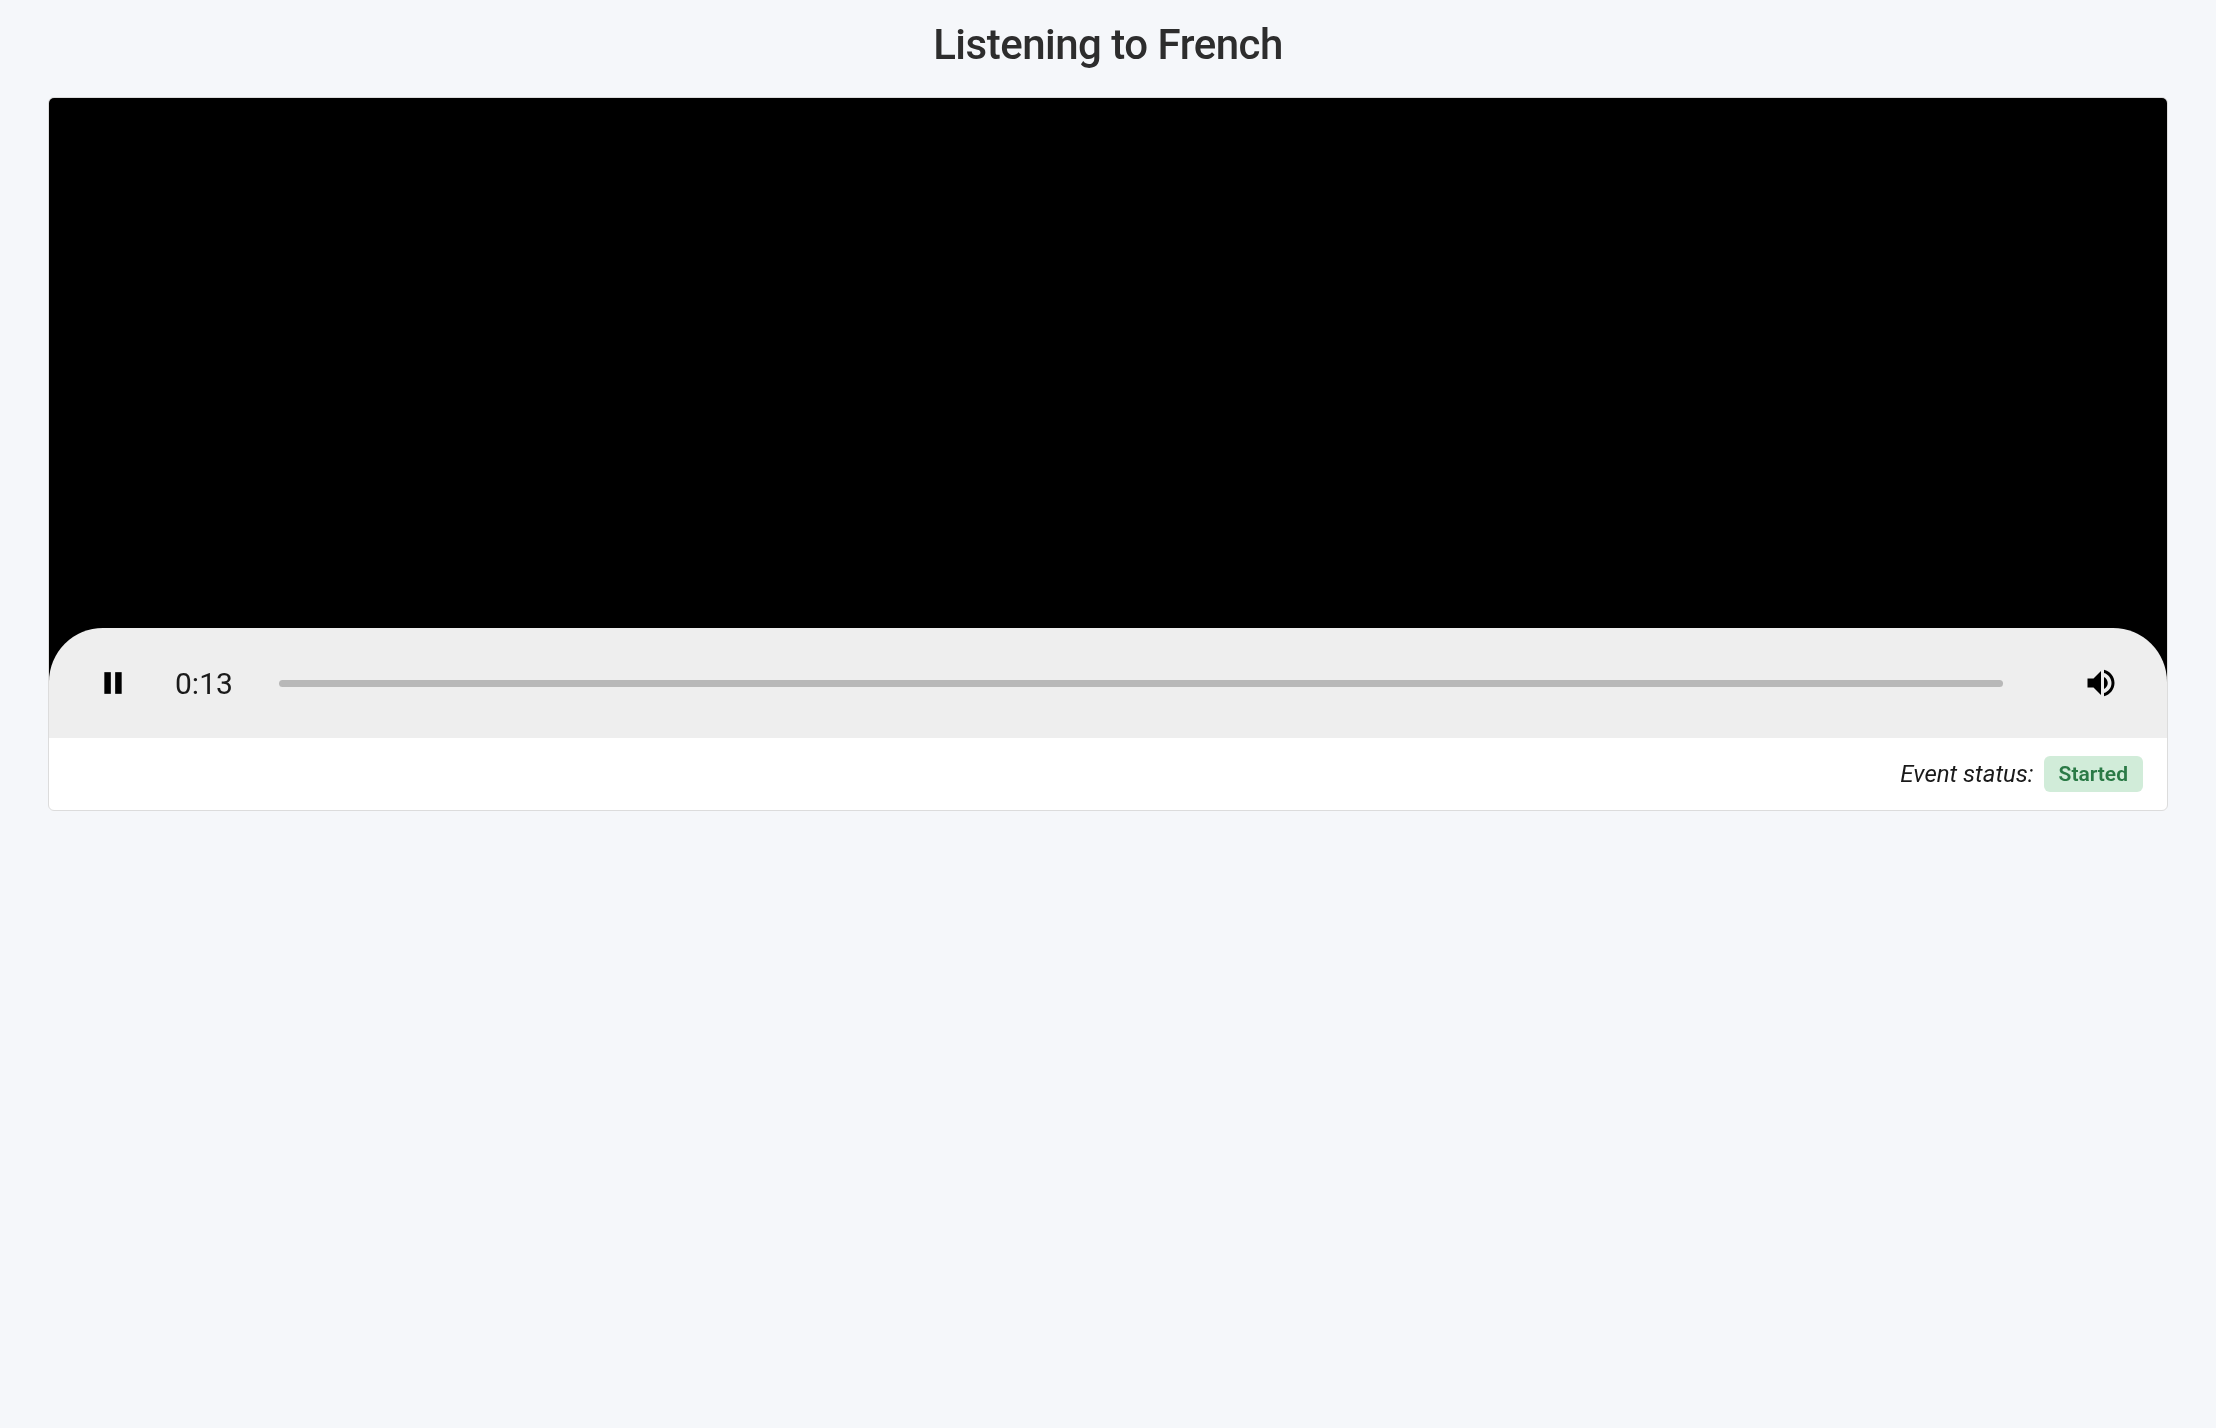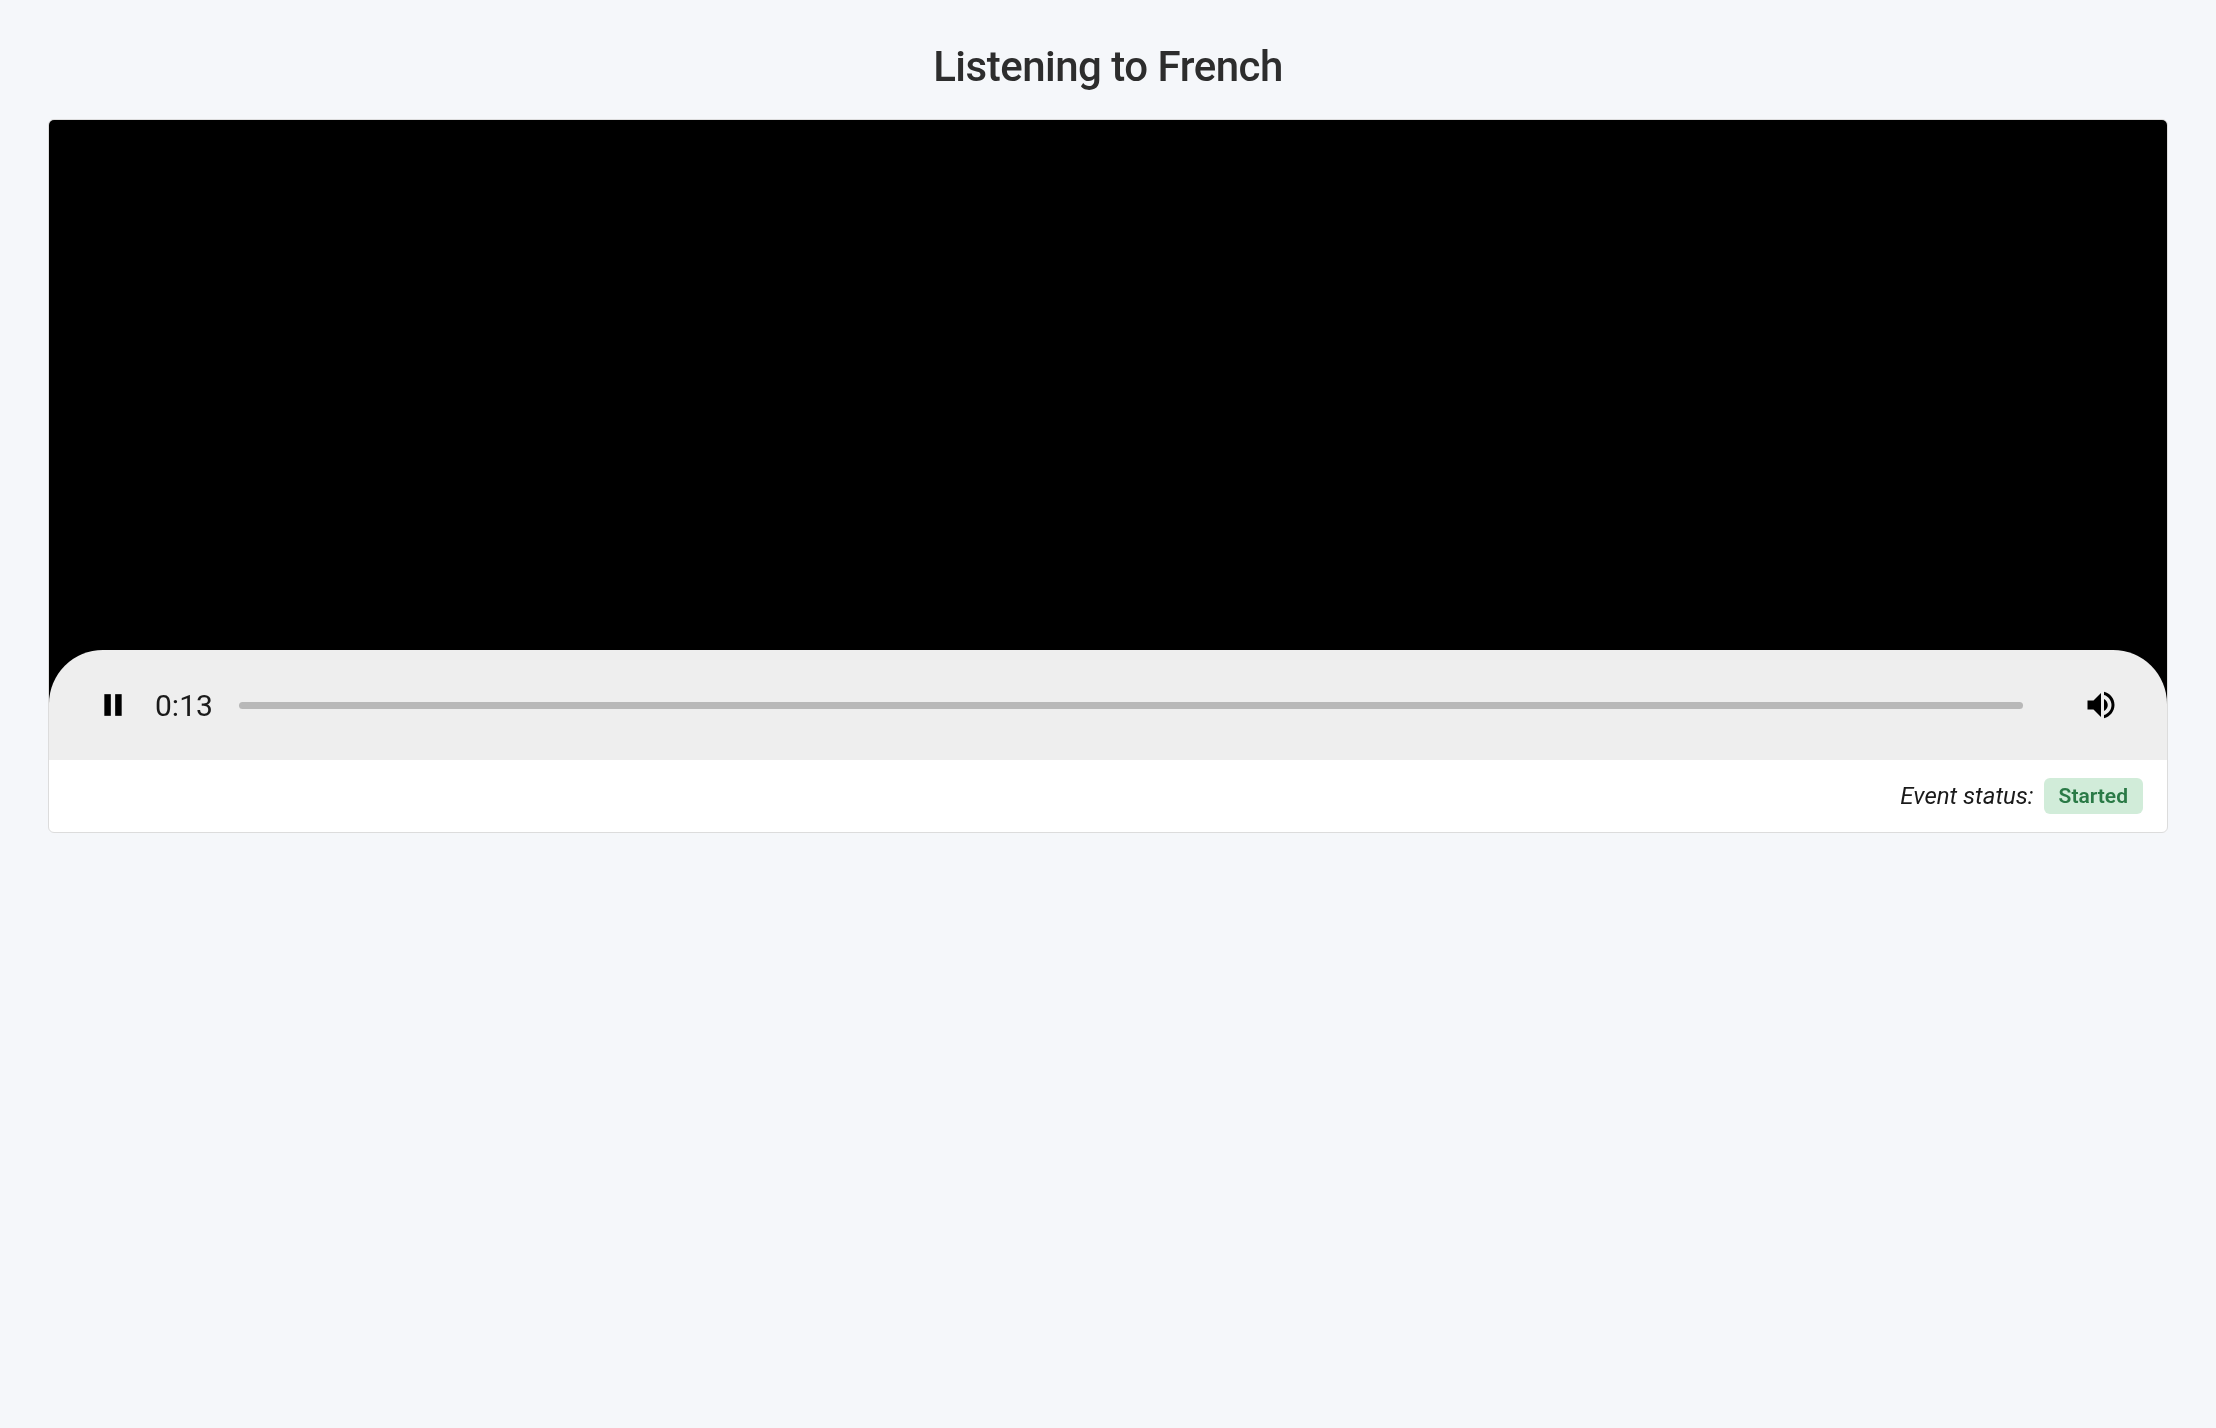--- a/index.html
+++ b/index.html
@@ -12,21 +12,21 @@
       background-color: #f5f7fa;
       width: 2216px;
       height: 1428px;
       overflow: hidden;
     }
     .page-title {
       text-align: center;
       font-size: 42px;
       font-weight: 500;
       color: #2d2d2d;
-      padding-top: 42px;
+      padding-top: 20px;
       padding-bottom: 28px;
       letter-spacing: -0.5px;
     }
     .card {
       margin: 0 48px;
       background: #fff;
       border: 1px solid #dcdcdc;
       border-radius: 6px;
       overflow: hidden;
     }
@@ -41,21 +41,21 @@
       left: 0;
       right: 0;
       bottom: 0;
       height: 110px;
       background: #eeeeee;
       border-top-left-radius: 54px;
       border-top-right-radius: 54px;
       display: flex;
       align-items: center;
       padding: 0 46px;
-      gap: 24px;
+      gap: 44px;
     }
     .pause-btn {
       width: 36px;
       height: 36px;
       display: flex;
       align-items: center;
       justify-content: center;
       cursor: pointer;
       flex-shrink: 0;
     }

